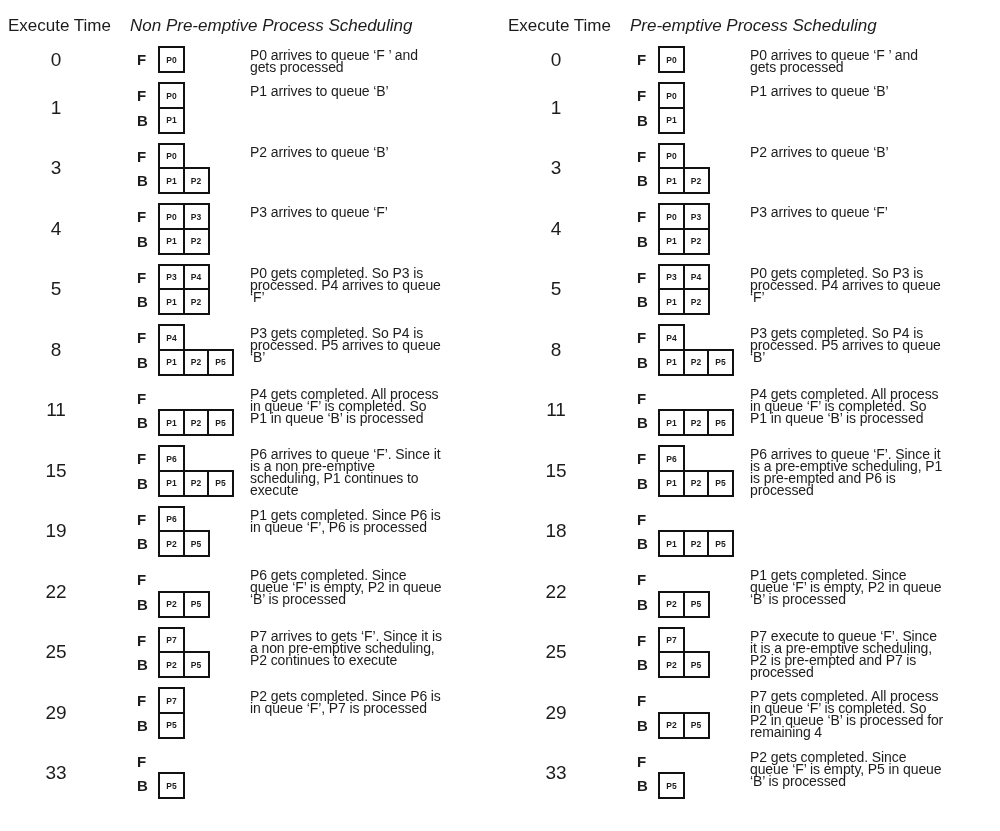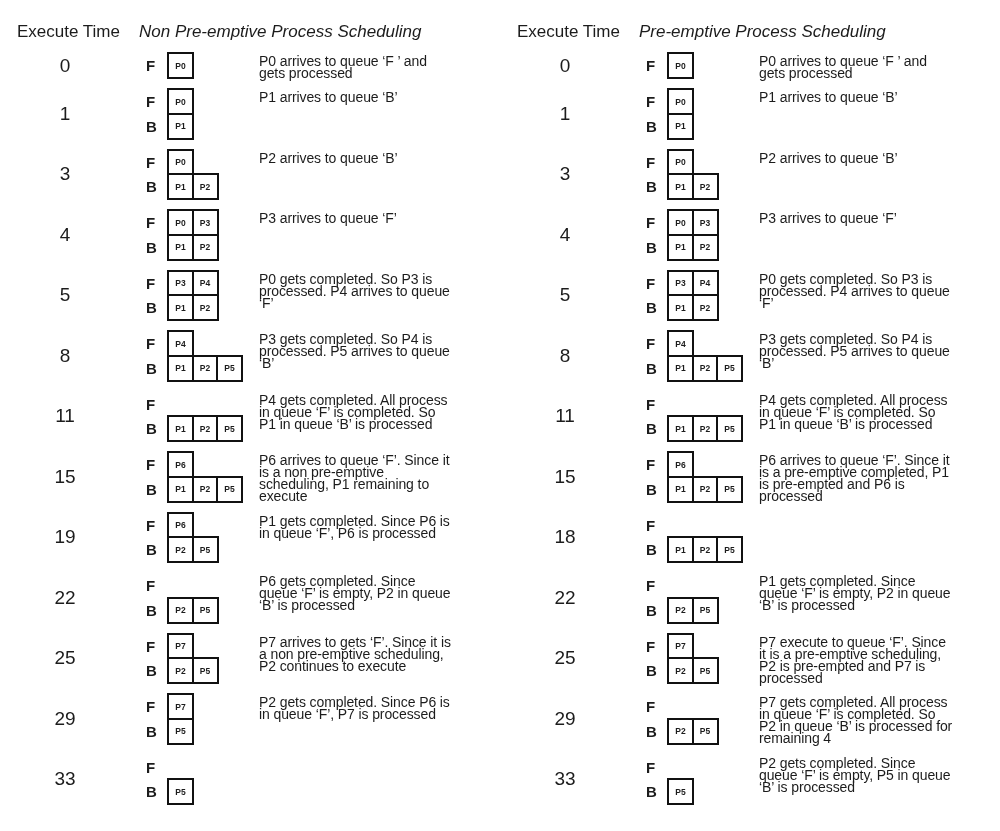--- a/index.html
+++ b/index.html
@@ -1,21 +1,21 @@
 <!DOCTYPE html>
 <html><head>
 <meta charset="utf-8">
 <style>
   html,body{margin:0;padding:0;background:#ffffff;}
   body{
     width:1000px;height:831px;overflow:hidden;
     font-family:"Liberation Sans",sans-serif;
     color:#1c1c1c;
   }
-  .root{display:flex;padding-top:20px;margin-left:9px;}
+  .root{display:flex;padding-top:14px;}
   .panel{width:500px;flex:0 0 500px;}
   .panel-header{display:flex;align-items:baseline;height:24px;margin:2px 0 6px 8px;}
   .exec-header{width:112px;font-size:17px;white-space:nowrap;}
   .panel-title{font-size:17px;font-weight:400;margin:0 0 0 10px;white-space:nowrap;font-style:italic;}
   .rows{display:block;}
   .row{display:flex;align-items:center;margin-bottom:9px;}
   .time{width:112px;text-align:center;font-size:19px;}
   .queue{width:138px;box-sizing:border-box;padding-left:25px;flex:0 0 138px;}
   .qline{display:flex;align-items:center;height:27px;}
   .qline + .qline{margin-top:-2.5px;}
@@ -182,21 +182,21 @@
             </div>
             <div class="qline">
               <span class="qlabel">B</span>
               <div class="boxes">
                 <span class="pbox">P1</span>
                 <span class="pbox">P2</span>
                 <span class="pbox">P5</span>
               </div>
             </div>
           </div>
-          <div class="desc">P6 arrives to queue ‘F’. Since it is a non pre-emptive scheduling, P1 remaining to execute</div>
+          <div class="desc">P6 arrives to queue ‘F’. Since it is a non pre-emptive scheduling, P1 continues to execute</div>
         </div>
         <div class="row">
           <div class="time">19</div>
           <div class="queue">
             <div class="qline">
               <span class="qlabel">F</span>
               <div class="boxes">
                 <span class="pbox">P6</span>
               </div>
             </div>
@@ -426,21 +426,21 @@
             </div>
             <div class="qline">
               <span class="qlabel">B</span>
               <div class="boxes">
                 <span class="pbox">P1</span>
                 <span class="pbox">P2</span>
                 <span class="pbox">P5</span>
               </div>
             </div>
           </div>
-          <div class="desc">P6 arrives to queue ‘F’. Since it is a pre-emptive completed, P1 is pre-empted and P6 is processed</div>
+          <div class="desc">P6 arrives to queue ‘F’. Since it is a pre-emptive scheduling, P1 is pre-empted and P6 is processed</div>
         </div>
         <div class="row">
           <div class="time">18</div>
           <div class="queue">
             <div class="qline">
               <span class="qlabel">F</span>
               <div class="boxes"></div>
             </div>
             <div class="qline">
               <span class="qlabel">B</span>

